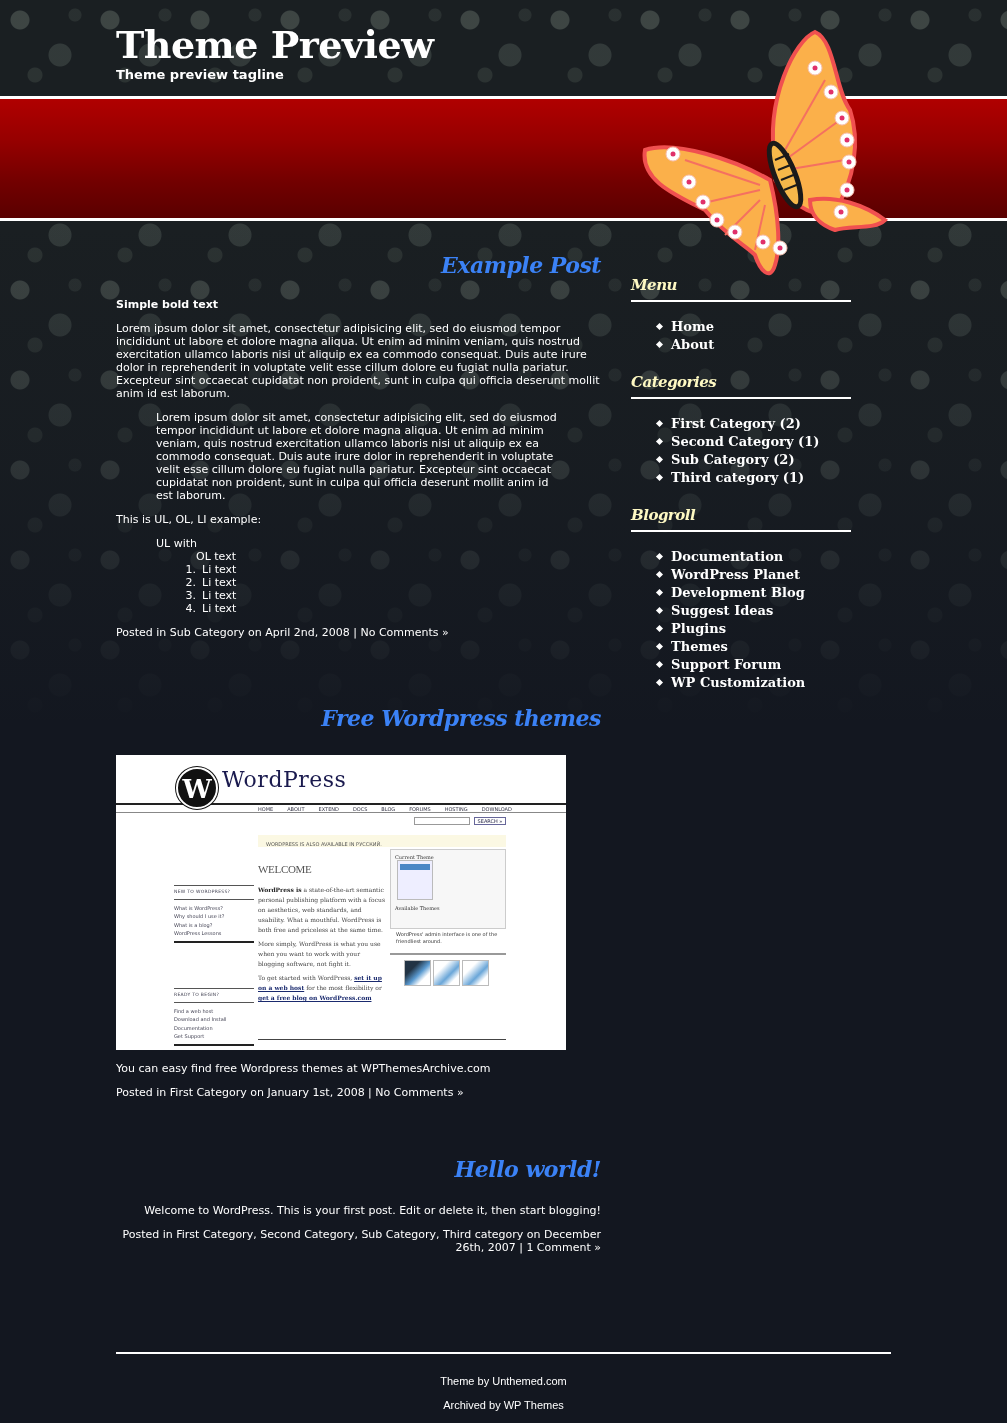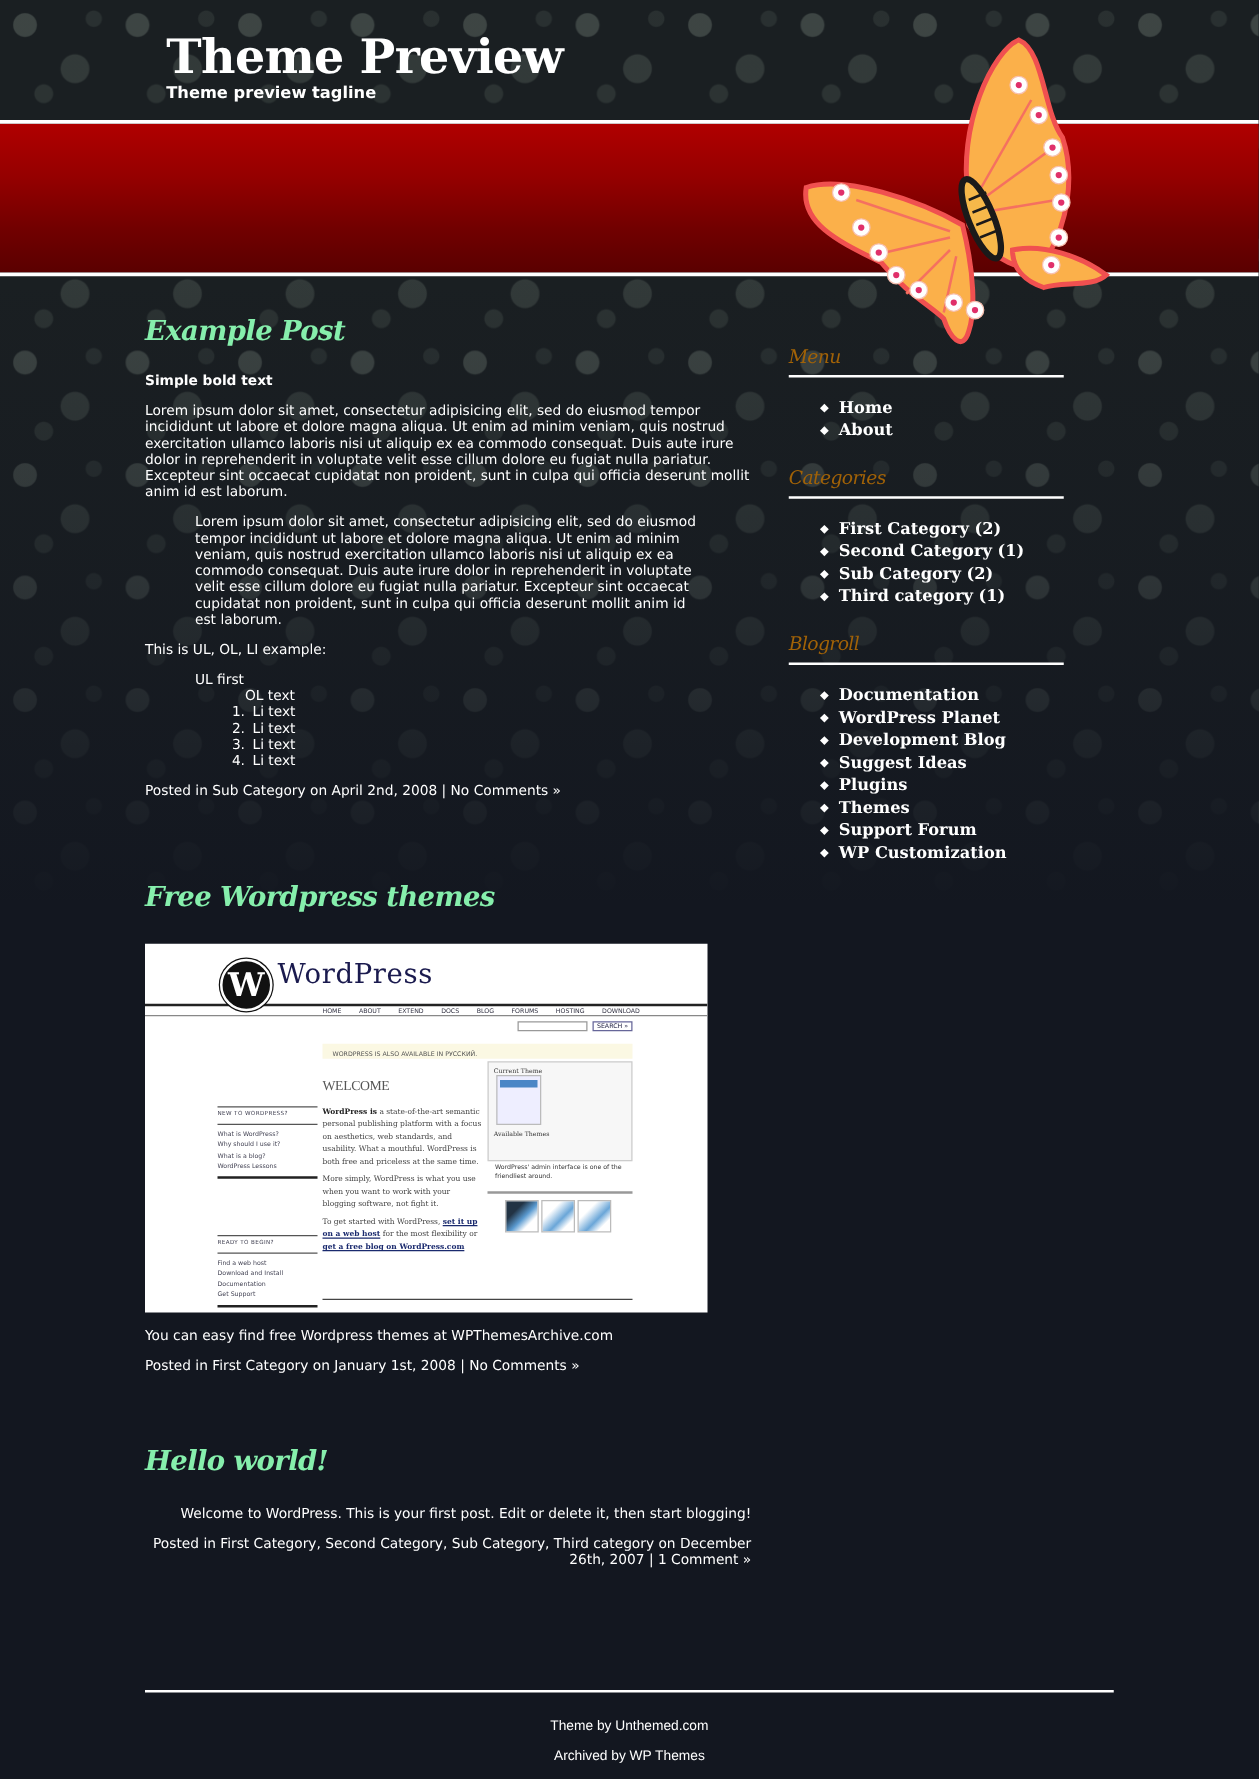--- a/index.html
+++ b/index.html
@@ -18,21 +18,21 @@
       radial-gradient(circle at 20px 20px, rgba(90,100,95,0.55) 0 9px, transparent 10px),
       radial-gradient(circle at 60px 55px, rgba(80,90,85,0.45) 0 11px, transparent 12px),
       radial-gradient(circle at 35px 75px, rgba(70,80,76,0.4) 0 7px, transparent 8px),
       radial-gradient(circle at 75px 15px, rgba(70,80,76,0.35) 0 6px, transparent 7px);
     background-size: 90px 90px;
   }
   .floral-fade {
     position: absolute; left: 0; top: 220px; width: 1007px; height: 520px;
     background: linear-gradient(to bottom, rgba(19,23,32,0) 0%, rgba(19,23,32,0.35) 45%, rgba(19,23,32,1) 100%);
   }
-  .header { position: absolute; left: 17px; top: 0; width: 816px; height: 96px; }
+  .header { position: absolute; left: 0; top: 0; width: 816px; height: 96px; }
   .site-title {
     position: absolute; left: 116px; top: 22px;
     font-family: "DejaVu Serif", serif; font-weight: bold;
     font-size: 38px; color: #fff; letter-spacing: -0.5px;
     text-decoration: none;
   }
   .site-tagline {
     position: absolute; left: 116px; top: 67px;
     font-size: 13px; font-weight: bold; color: #fff;
   }
@@ -44,42 +44,42 @@
   .butterfly {
     position: absolute; left: 635px; top: 20px; width: 260px; height: 262px;
   }
   .content {
     position: absolute; left: 116px; top: 250px; width: 485px;
     font-size: 11px; line-height: 13px;
   }
   .post { margin-bottom: 0; }
   .post-title {
     font-family: "DejaVu Serif", serif; font-style: italic; font-weight: bold;
-    font-size: 22px; line-height: 30px; color: #86efac; display: block;
-    text-decoration: none; letter-spacing: -0.5px;
+    font-size: 22px; line-height: 30px; color: #3b82f6; display: block;
+    text-decoration: none; letter-spacing: -0.5px; text-align: right;
   }
   .post-body p { margin-bottom: 11px; }
   .bold-text { font-weight: bold; margin-top: 18px; margin-bottom: 11px; }
   blockquote { margin: 0 40px 11px 40px; }
   .ul-example { margin-left: 40px; margin-bottom: 11px; }
   .ul-example .ol-label { margin-left: 40px; }
   .ul-example ol { margin-left: 40px; padding-left: 0; list-style: none; }
   .ul-example ol li .num { display: inline-block; width: 22px; text-align: right; margin-right: 6px; margin-left: -22px; }
   .postmeta { margin-top: 0; }
   .postmeta a { color: #fff; text-decoration: none; }
   .post-screenshot {
     width: 450px; height: 295px; background: #fff; margin: 22px 0 12px 0;
     position: relative; overflow: hidden; color: #333;
   }
   .sidebar {
     position: absolute; left: 631px; top: 274px; width: 220px;
   }
   .widget-title {
-    font-family: "DejaVu Serif", serif; font-style: italic; font-weight: normal;
-    font-size: 15px; line-height: 22px; color: #a16207; letter-spacing: -0.5px;
+    font-family: "DejaVu Serif", serif; font-style: italic; font-weight: bold;
+    font-size: 15px; line-height: 22px; color: #fef9c3; letter-spacing: -0.5px;
     border-bottom: 2px solid #ffffff; padding-bottom: 4px; margin-bottom: 16px;
   }
   .widget ul { list-style: none; margin-left: 26px; margin-bottom: 17px; }
   .widget li {
     font-family: "DejaVu Serif", serif; font-weight: bold;
     font-size: 13px; line-height: 18px; color: #fff; position: relative; padding-left: 14px;
   }
   .widget li::before {
     content: ""; position: absolute; left: 0; top: 6px; width: 5px; height: 5px;
     background: #fff; transform: rotate(45deg);
@@ -200,21 +200,21 @@
 <div class="content">
 
   <div class="post">
     <a class="post-title">Example Post</a>
     <div class="post-body">
       <p class="bold-text">Simple bold text</p>
       <p>Lorem ipsum dolor sit amet, consectetur adipisicing elit, sed do eiusmod tempor incididunt ut labore et dolore magna aliqua. Ut enim ad minim veniam, quis nostrud exercitation ullamco laboris nisi ut aliquip ex ea commodo consequat. Duis aute irure dolor in reprehenderit in voluptate velit esse cillum dolore eu fugiat nulla pariatur. Excepteur sint occaecat cupidatat non proident, sunt in culpa qui officia deserunt mollit anim id est laborum.</p>
       <blockquote>Lorem ipsum dolor sit amet, consectetur adipisicing elit, sed do eiusmod tempor incididunt ut labore et dolore magna aliqua. Ut enim ad minim veniam, quis nostrud exercitation ullamco laboris nisi ut aliquip ex ea commodo consequat. Duis aute irure dolor in reprehenderit in voluptate velit esse cillum dolore eu fugiat nulla pariatur. Excepteur sint occaecat cupidatat non proident, sunt in culpa qui officia deserunt mollit anim id est laborum.</blockquote>
       <p>This is UL, OL, LI example:</p>
       <div class="ul-example">
-        <div>UL first</div>
+        <div>UL with</div>
         <div class="ol-label">OL text</div>
         <ol>
           <li><span class="num">1.</span><span>Li text</span></li>
           <li><span class="num">2.</span><span>Li text</span></li>
           <li><span class="num">3.</span><span>Li text</span></li>
           <li><span class="num">4.</span><span>Li text</span></li>
         </ol>
       </div>
       <p class="postmeta">
         <span>Posted in </span><a>Sub Category</a><span> on April 2nd, 2008 | </span><a>No Comments »</a>

